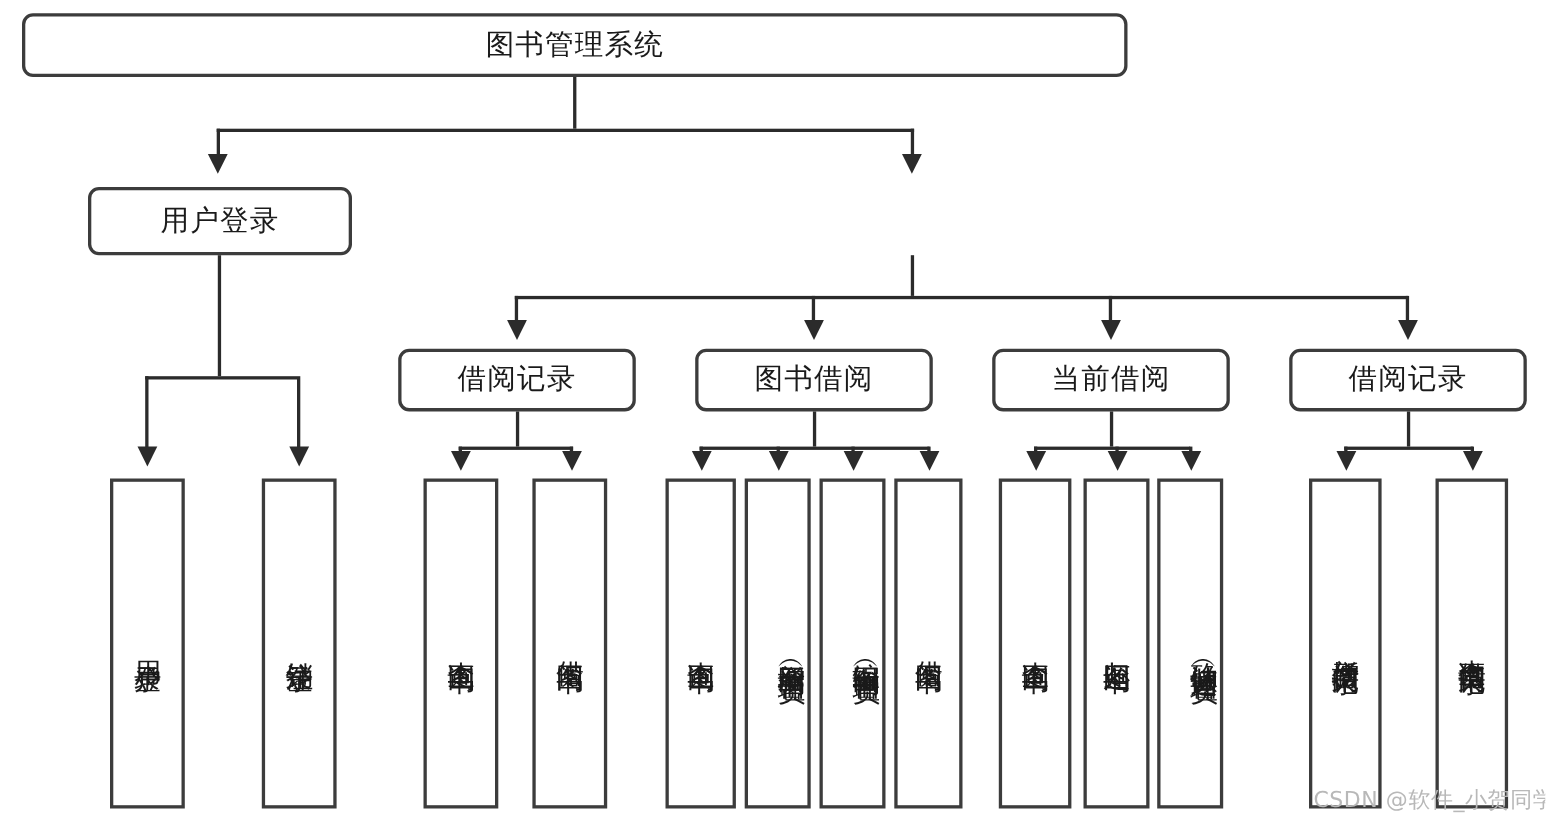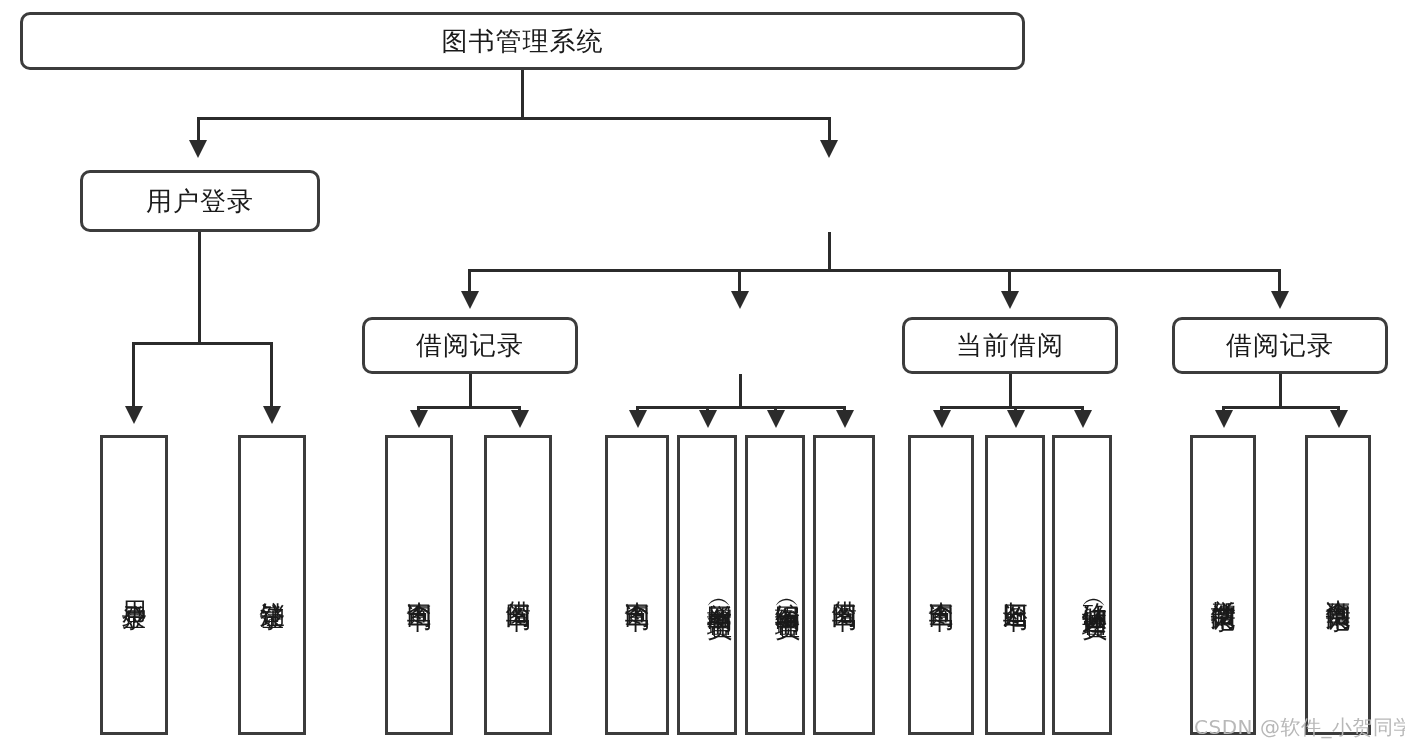--- a/index.html
+++ b/index.html
@@ -147,20 +147,23 @@
     <span class="node-label">图书管理系统</span>
   </div>
 
   <div class="node h" style="left:80px; top:170px; width:240px; height:62px;">
     <span class="node-label">用户登录</span>
   </div>
 
   <div class="node h" style="left:362px; top:317px; width:216px; height:57px;">
     <span class="node-label">借阅记录</span>
   </div>
+  <div class="node h" style="left:632px; top:317px; width:216px; height:57px;">
+    <span class="node-label">图书借阅</span>
+  </div>
   <div class="node h" style="left:902px; top:317px; width:216px; height:57px;">
     <span class="node-label">当前借阅</span>
   </div>
   <div class="node h" style="left:1172px; top:317px; width:216px; height:57px;">
     <span class="node-label">借阅记录</span>
   </div>
 
   <div class="node v centered" style="left:100px; top:435px; width:68px; height:300px;">
     <span class="node-label">用户登录</span>
   </div>

